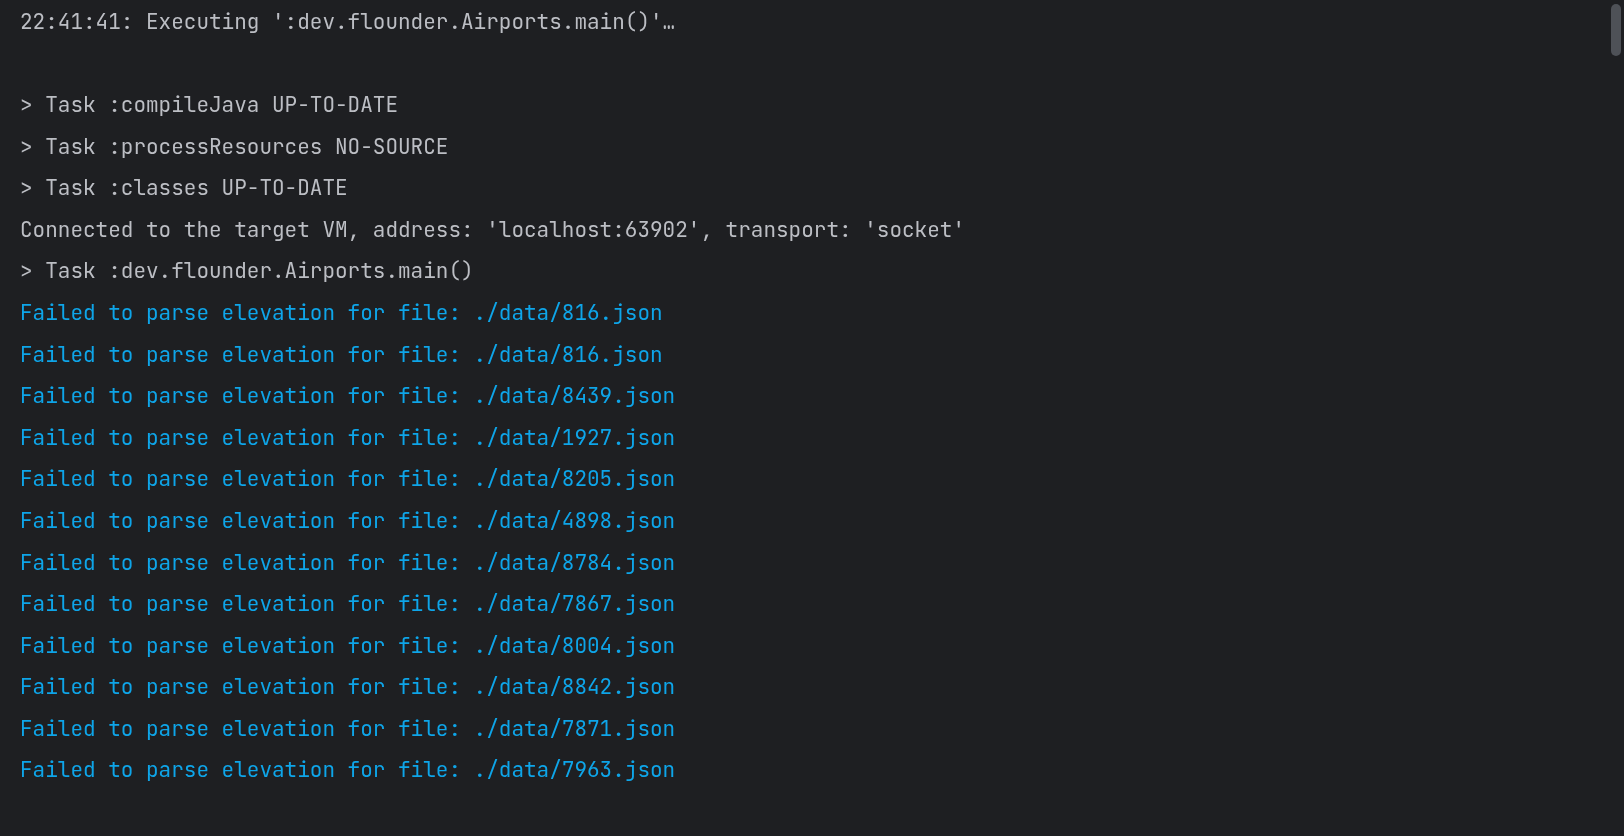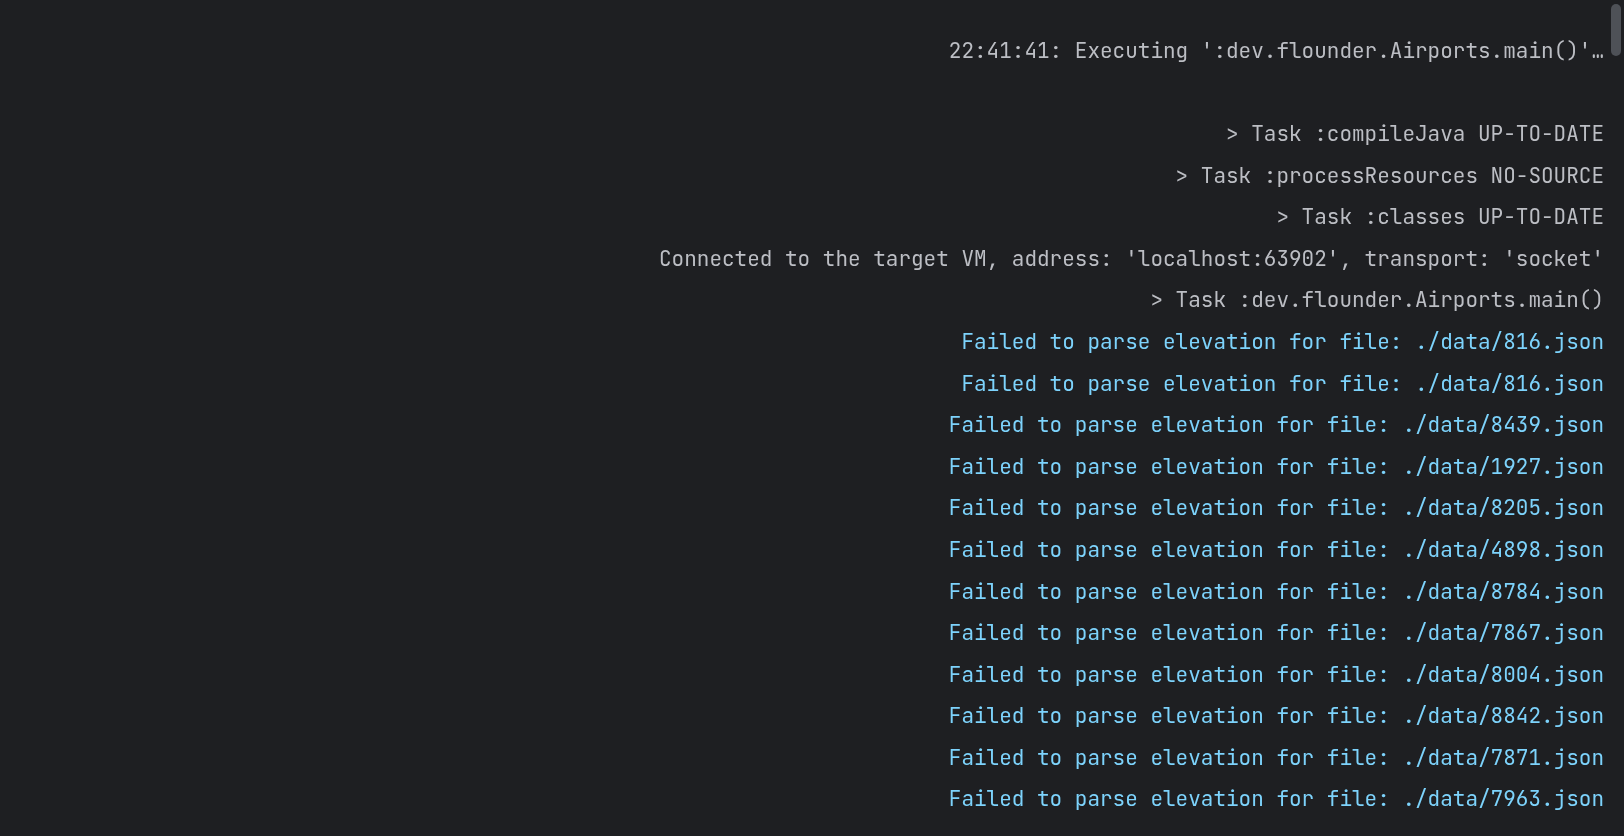--- a/index.html
+++ b/index.html
@@ -11,35 +11,34 @@
       background-color: #1e1f22;
       font-family: "JetBrains Mono", "Consolas", "Monaco", monospace;
       font-size: 21px;
       color: #bcbec4;
       width: 1624px;
       height: 836px;
       overflow: hidden;
       position: relative;
     }
     .console {
-      padding: 30px 20px;
+      padding: 1px 20px;
       line-height: 1.98;
       white-space: pre;
       overflow-y: auto;
       height: 100%;
-      text-align: right;
     }
     .line {
       display: block;
     }
     .line-normal {
       color: #bcbec4;
     }
     .line-error {
-      color: #7dd3fc;
+      color: #0ea5e9;
     }
     .line-blank {
       height: 1.98em;
     }
     .scrollbar {
       position: absolute;
       right: 3px;
       top: 4px;
       width: 10px;
       height: 52px;

